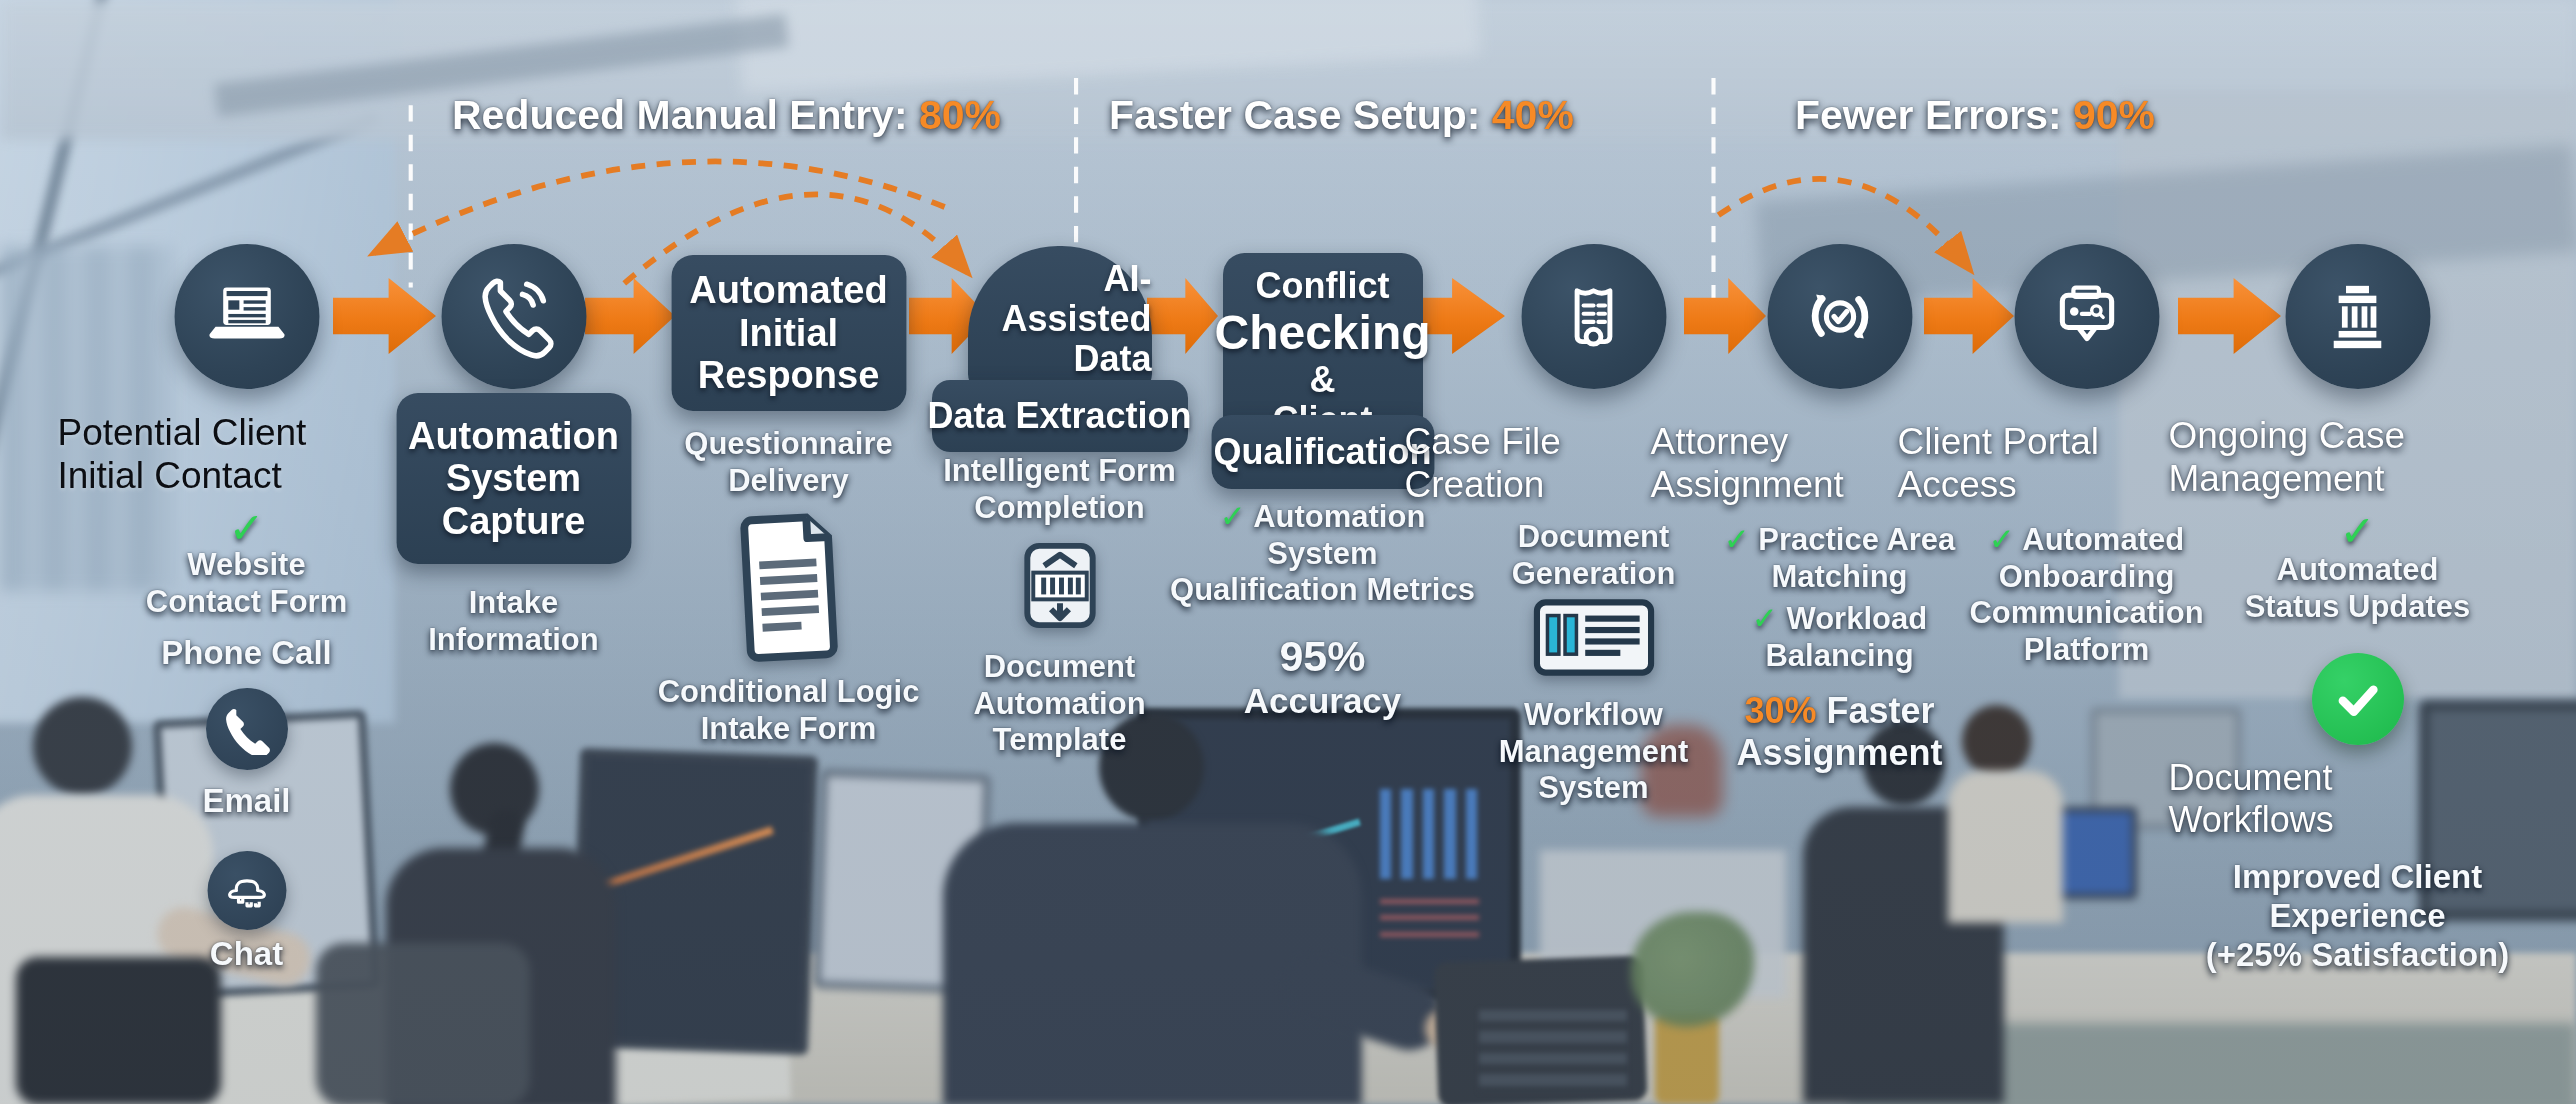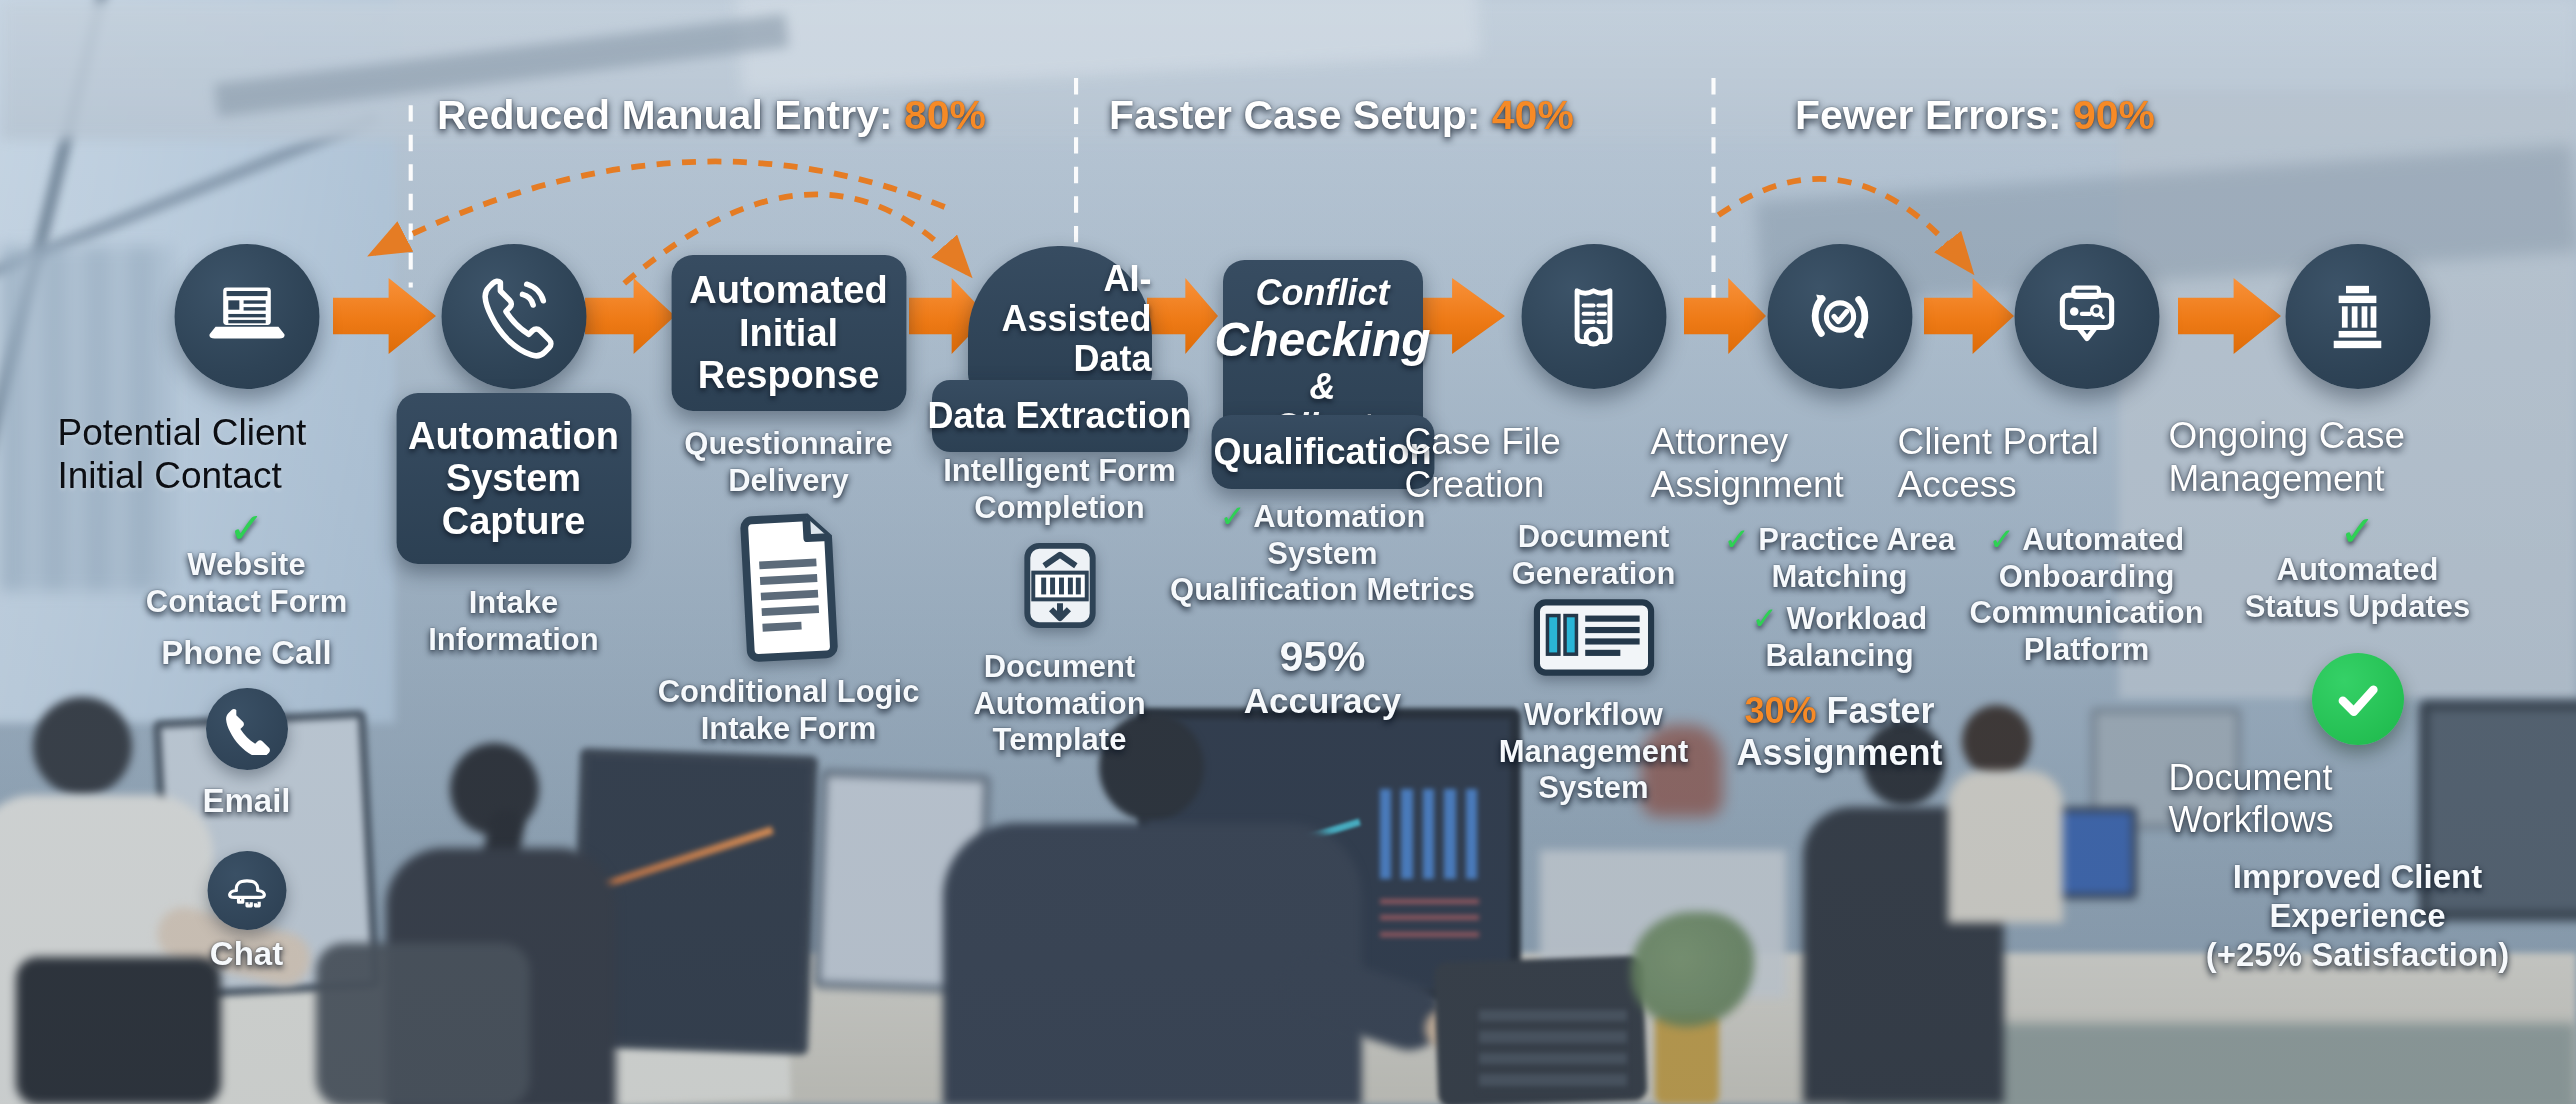--- a/index.html
+++ b/index.html
@@ -108,21 +108,21 @@
       </marker>
     </defs>
     <line x1="500" y1="128" x2="500" y2="350" stroke="#ffffff" stroke-width="5" stroke-dasharray="20 16" opacity="0.95"></line>
     <line x1="1310" y1="95" x2="1310" y2="298" stroke="#ffffff" stroke-width="5" stroke-dasharray="20 16" opacity="0.95"></line>
     <line x1="2086" y1="95" x2="2086" y2="392" stroke="#ffffff" stroke-width="5" stroke-dasharray="20 16" opacity="0.95"></line>
     <path d="M1150 252 Q 820 118 455 308" fill="none" stroke="#e8791b" stroke-width="7" stroke-dasharray="17 14" marker-end="url(#oarrow)" opacity="0.95"></path>
     <path d="M760 345 Q 1005 135 1178 332" fill="none" stroke="#e8791b" stroke-width="7" stroke-dasharray="17 14" marker-end="url(#oarrow)" opacity="0.95"></path>
     <path d="M2092 262 Q 2255 148 2398 328" fill="none" stroke="#e8791b" stroke-width="7" stroke-dasharray="17 14" marker-end="url(#oarrow)" opacity="0.95"></path>
   </svg>
 
-  <div class="metric" style="left:417px;padding-left:20px;">
+  <div class="metric" style="left:432px;padding-left:20px;">
     <span>Reduced Manual Entry: </span><span class="pct">80%</span>
   </div>
   <div class="metric" style="left:1109px;">
     <span>Faster Case Setup: </span><span class="pct">40%</span>
   </div>
   <div class="metric" style="left:1795px;">
     <span>Fewer Errors: </span><span class="pct">90%</span>
   </div>
 
   <div class="barrow" style="left:333px;width:103px;"></div>
@@ -253,21 +253,21 @@
       </svg>
     </span>
     <div class="sub" style="top:649px;">
       <div>Document</div>
       <div>Automation</div>
       <div>Template</div>
     </div>
   </div>
 
   <div class="stage" style="left:1183px;">
-    <div class="navy-box" style="top:260px;width:200px;height:200px;font-style:italic;">
+    <div class="navy-box" style="top:253px;width:200px;height:200px;">
       <div class="box-line" style="font-size:36px;">Conflict</div>
       <div class="box-line" style="font-size:48px;">Checking</div>
       <div class="box-line" style="font-size:36px;">&amp;</div>
       <div class="box-line" style="font-size:36px;">Client</div>
     </div>
     <div class="navy-box" style="top:415px;width:223px;height:74px;border-radius:20px;">
       <div class="box-line" style="font-size:36px;">Qualification</div>
     </div>
     <div class="sub" style="top:499px;">
       <div><span class="check-green">✓</span> <span>Automation</span></div>

